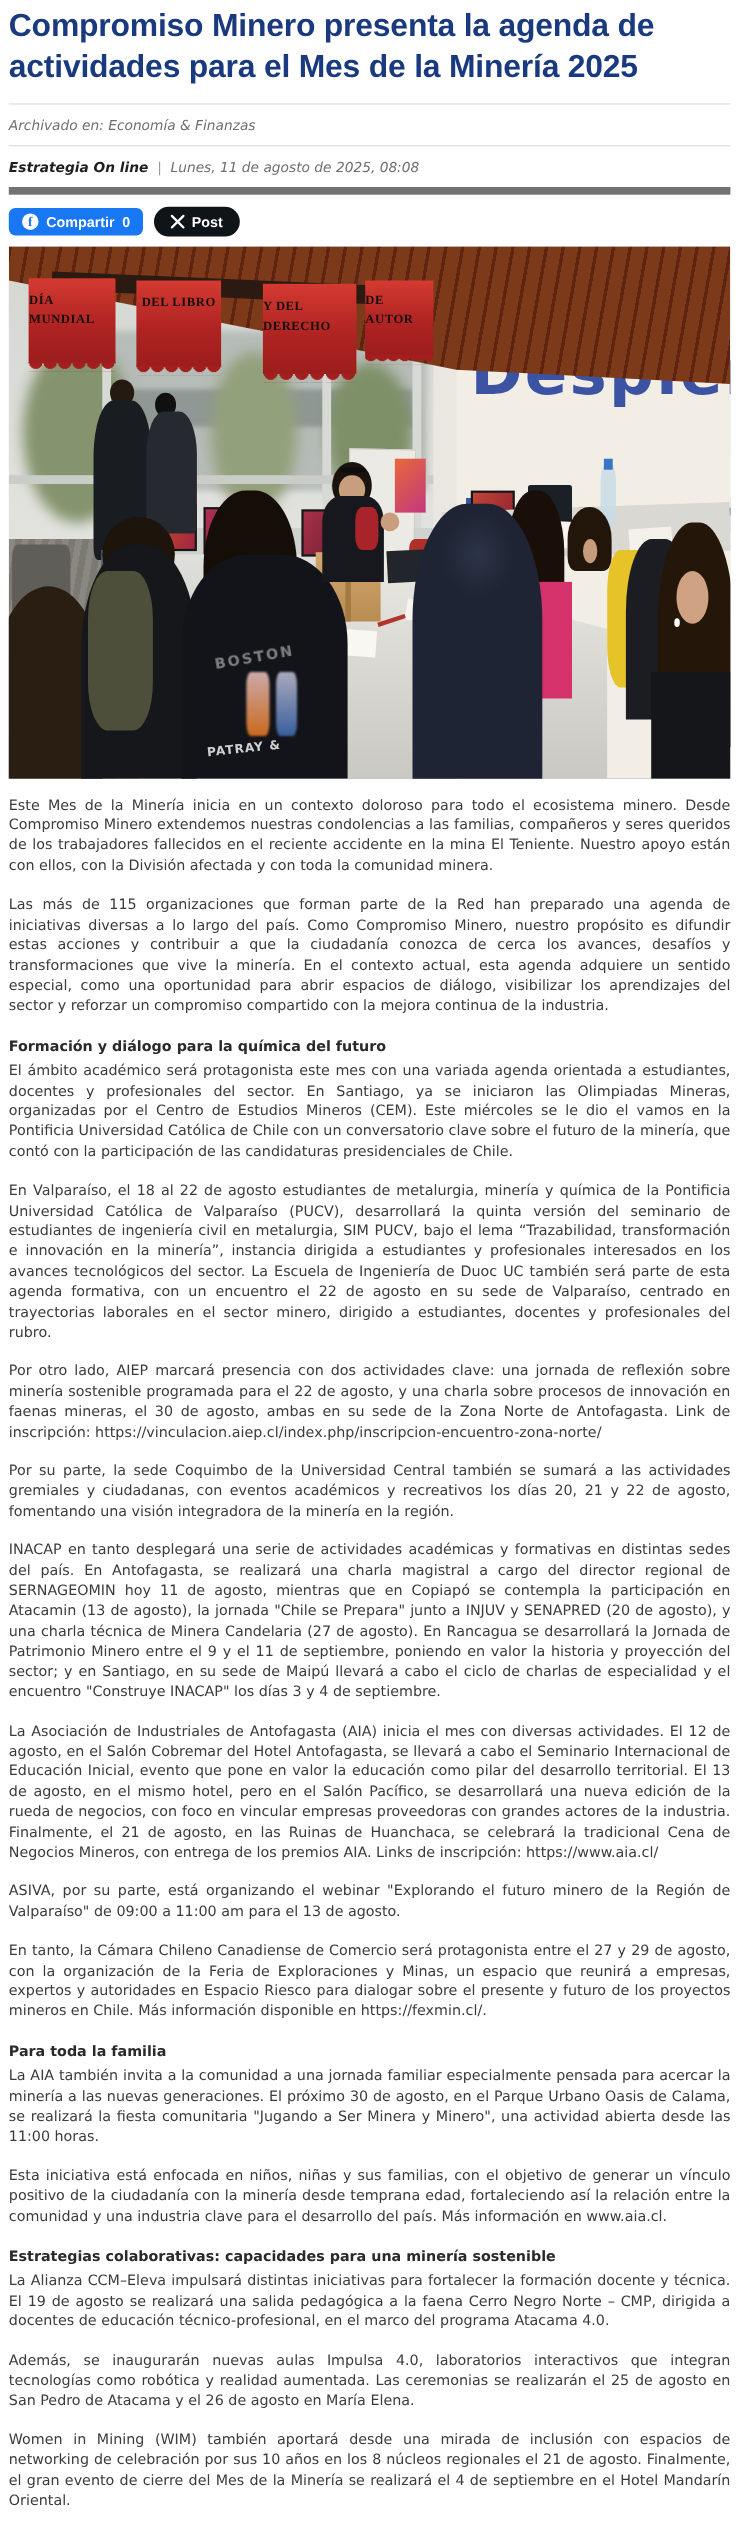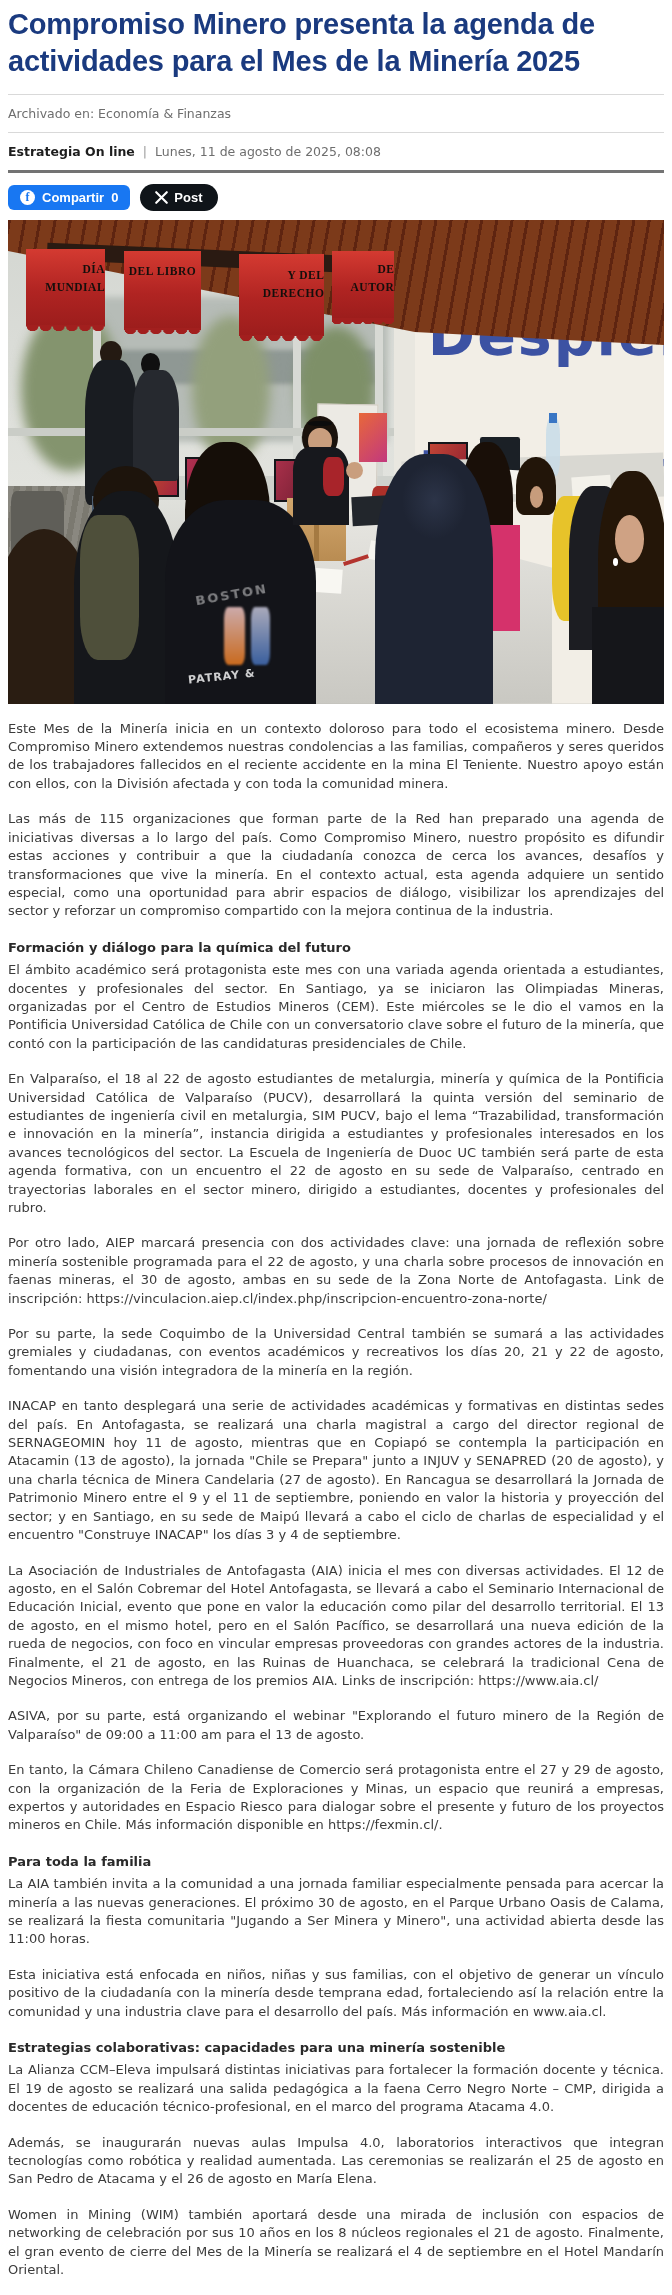--- a/index.html
+++ b/index.html
@@ -1,30 +1,30 @@
 <!DOCTYPE html>
 <html><head>
 <meta charset="utf-8">
 <style>
   html,body{margin:0;padding:0;background:#fff;}
   body{width:672px;font-family:"DejaVu Sans",sans-serif;color:#3b3b3b;}
   .wrap{padding:0 8px;}
   .title{font-family:"Liberation Sans",sans-serif;font-weight:700;color:#1a3a7f;font-size:29px;line-height:1.27;margin:6px 0 14px;letter-spacing:-.2px;}
-  .metaRow{font-size:12.5px;color:#6e6e6e;padding:11px 0;}
+  .metaRow{font-size:12.5px;color:#6e6e6e;padding:11px 0;font-style:italic;}
   .metaRow.first{border-top:1px solid #d9d9d9;border-bottom:1px solid #d9d9d9;}
-  .metaRow.second{border-bottom:3px solid #737373;}
+  .metaRow.second{border-bottom:7px solid #737373;}
   .source{font-weight:700;color:#1e1e1e;}
   .pipe{color:#9a9a9a;padding:0 4px;}
   .share{display:flex;gap:10px;align-items:center;padding:11px 0 9px;}
   .fbBtn{display:inline-flex;align-items:center;gap:7px;background:#1877f2;color:#fff;font-weight:700;font-size:13px;padding:5px 12px;border-radius:6px;border:none;font-family:"Liberation Sans",sans-serif;cursor:pointer;}
   .fbCircle{width:15px;height:15px;border-radius:50%;background:#fff;color:#1877f2;display:inline-flex;align-items:center;justify-content:center;font-weight:700;font-size:12px;font-family:"Liberation Serif",serif;line-height:1;}
   .xBtn{display:inline-flex;align-items:center;gap:6px;background:#0f1419;color:#fff;font-weight:700;font-size:13px;padding:6px 15px;border-radius:999px;border:none;font-family:"Liberation Sans",sans-serif;cursor:pointer;}
   .photo{position:relative;width:656px;height:484px;overflow:hidden;background:linear-gradient(180deg,#d3d6d1 0%,#e2e3de 55%,#b9b9b3 100%);}
   .abs{position:absolute;}
-  .banner{background:linear-gradient(180deg,#d43a31 0%,#b02422 55%,#9c1d1c 100%);z-index:3;display:flex;align-items:flex-start;justify-content:center;text-align:right;}
+  .banner{background:linear-gradient(180deg,#d43a31 0%,#b02422 55%,#9c1d1c 100%);z-index:3;display:flex;align-items:flex-start;justify-content:center;text-align:left;}
   .banner::after{content:"";position:absolute;left:0;right:0;bottom:-8px;height:9px;background-image:radial-gradient(9px 9px at 50% 0%,#a21f1e 68%,transparent 72%);background-size:16.6% 100%;background-repeat:repeat-x;}
   .bannerTxt{font-family:"Liberation Serif",serif;font-weight:700;font-size:11.5px;line-height:1.55;color:#140f0c;padding-top:16%;letter-spacing:.5px;}
   .wallTxt{font-family:"DejaVu Sans",sans-serif;font-weight:700;color:#3c52a3;font-size:57px;white-space:nowrap;letter-spacing:2px;z-index:2;}
   .mon{background:#14161a;padding:2px;z-index:3;}
   .mon .scr{width:100%;height:100%;background:linear-gradient(120deg,#cf5a22,#a02440);}
   .body-text{padding:16px 0 14px;color:#3b3b3b;}
   .body-text p{font-size:13px;line-height:18.4px;margin:17px 0 0;text-align:justify;}
   .body-text h3{font-size:13px;line-height:18.4px;margin:18px 0 0;font-weight:700;color:#2a2a2a;text-align:left;}
   .body-text h3+p{margin-top:4px;}
   .body-text p:first-child{margin-top:0;}

